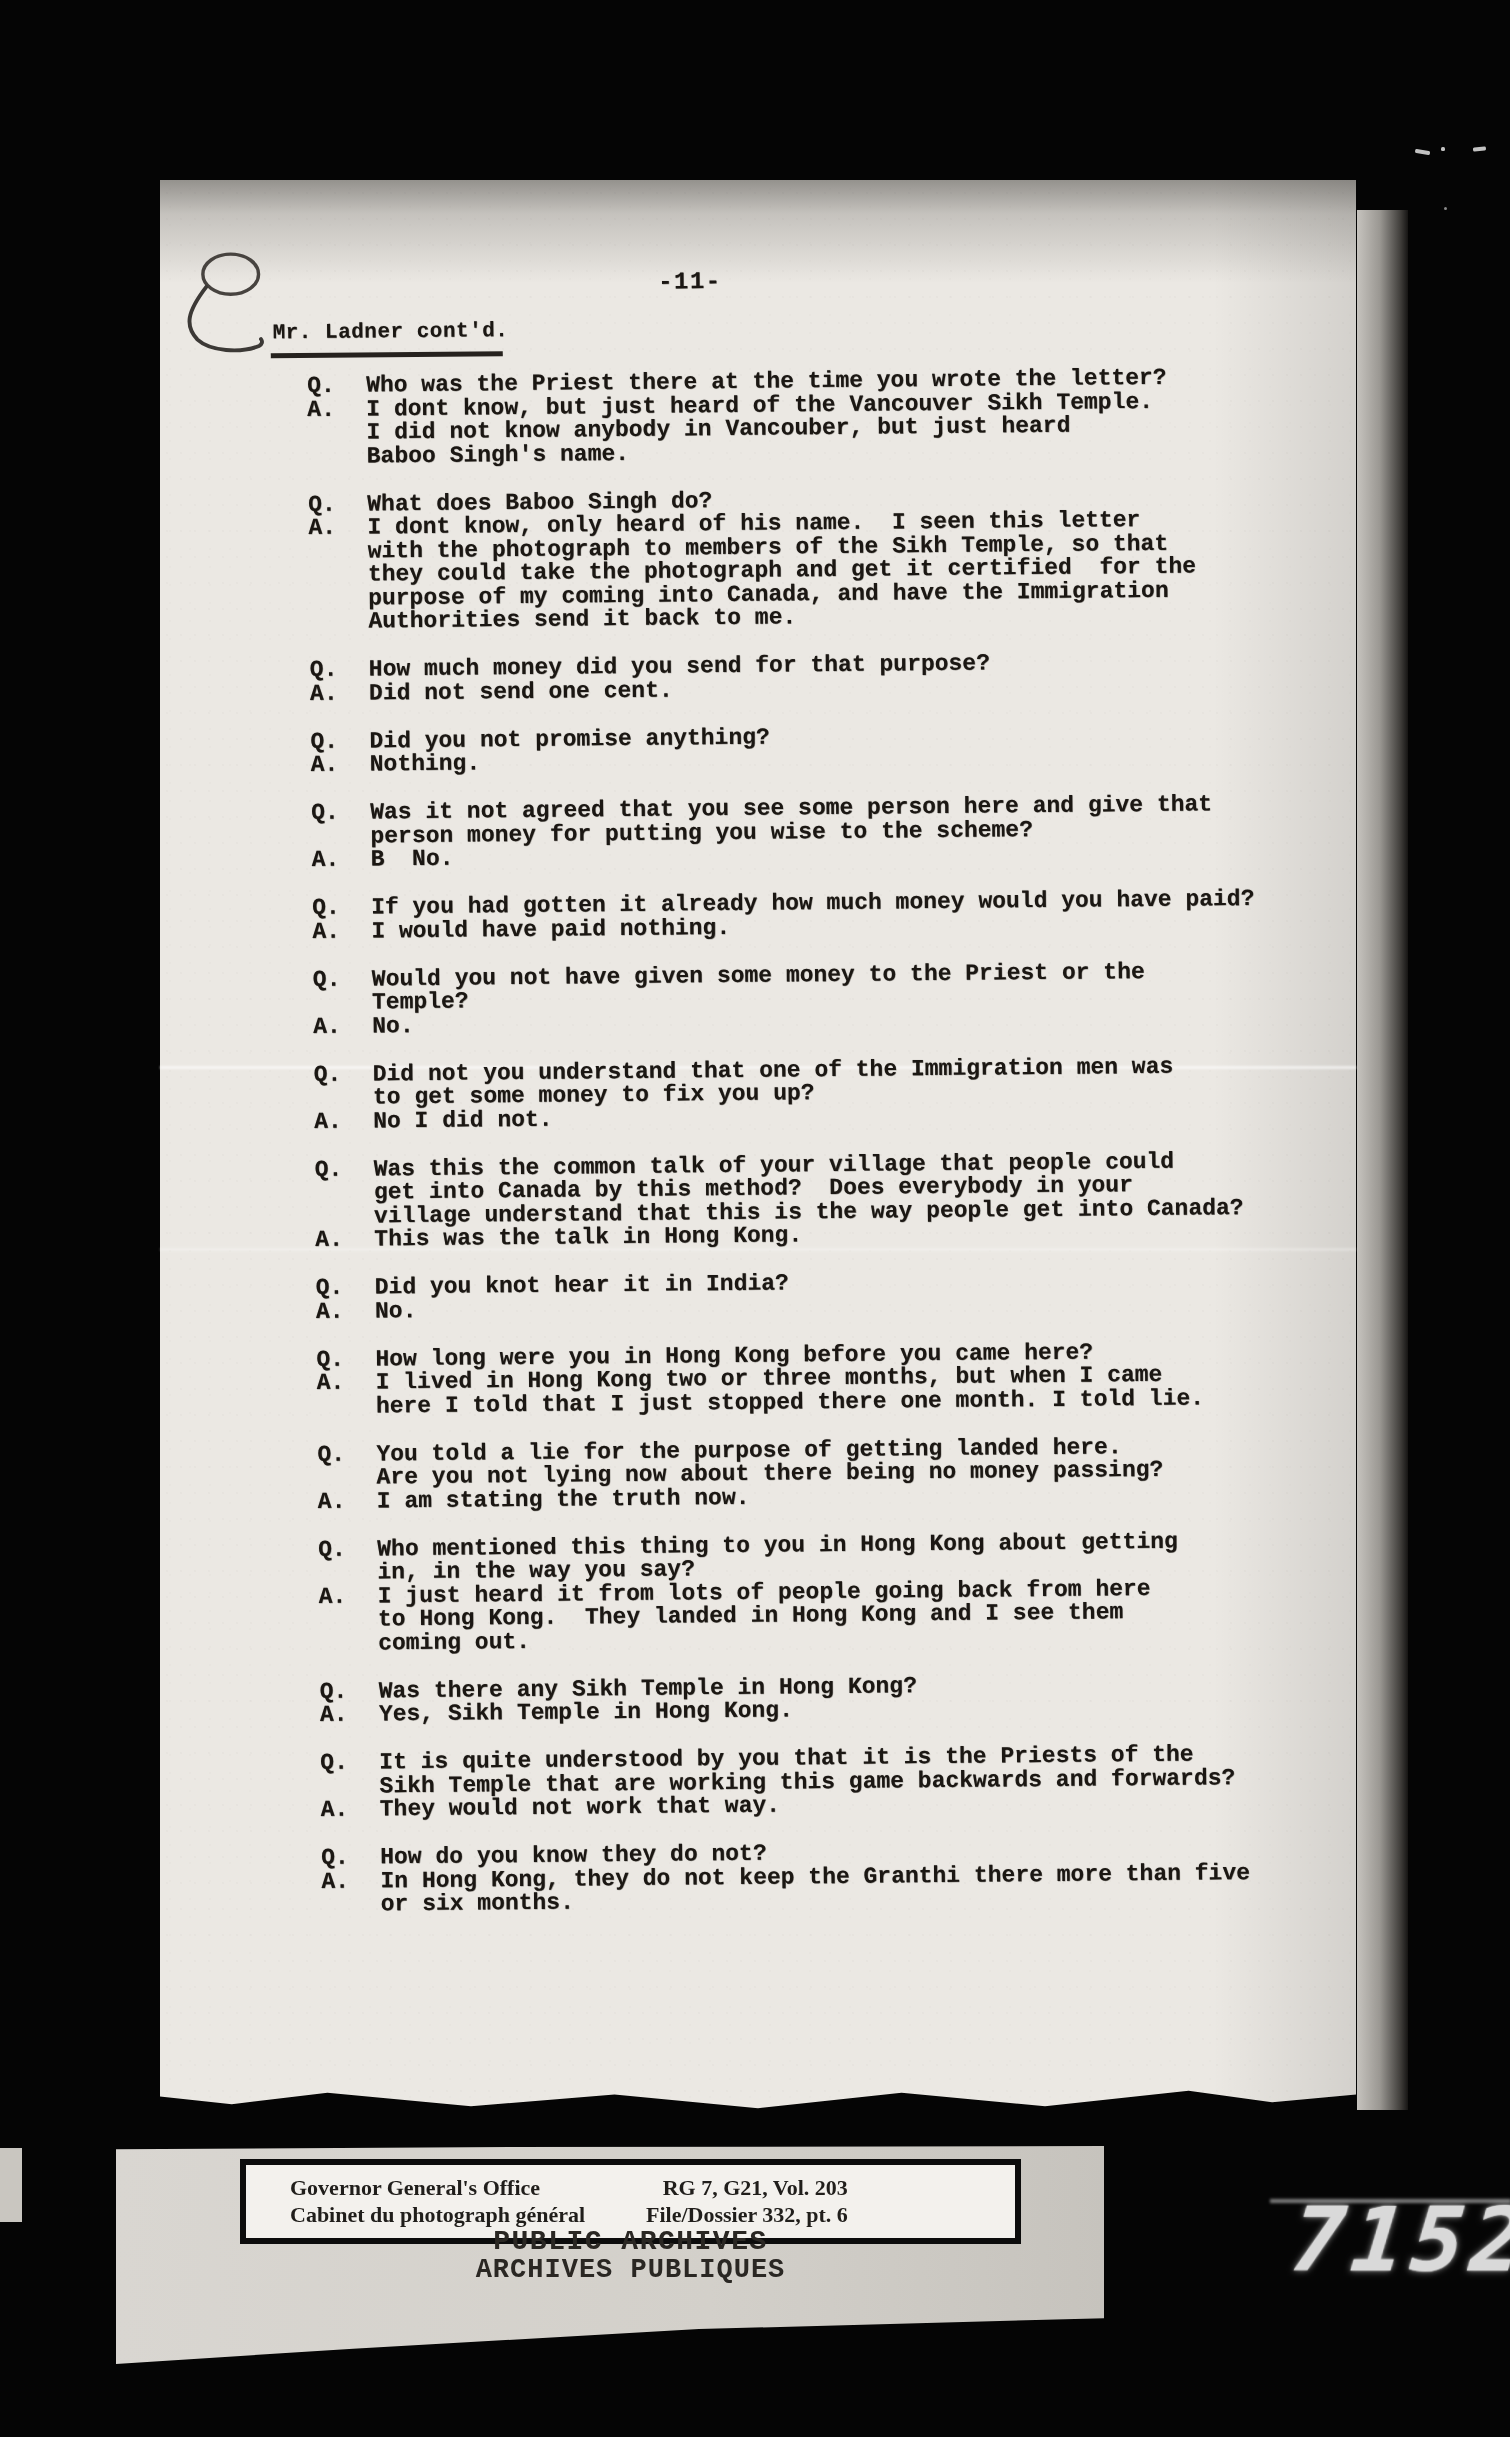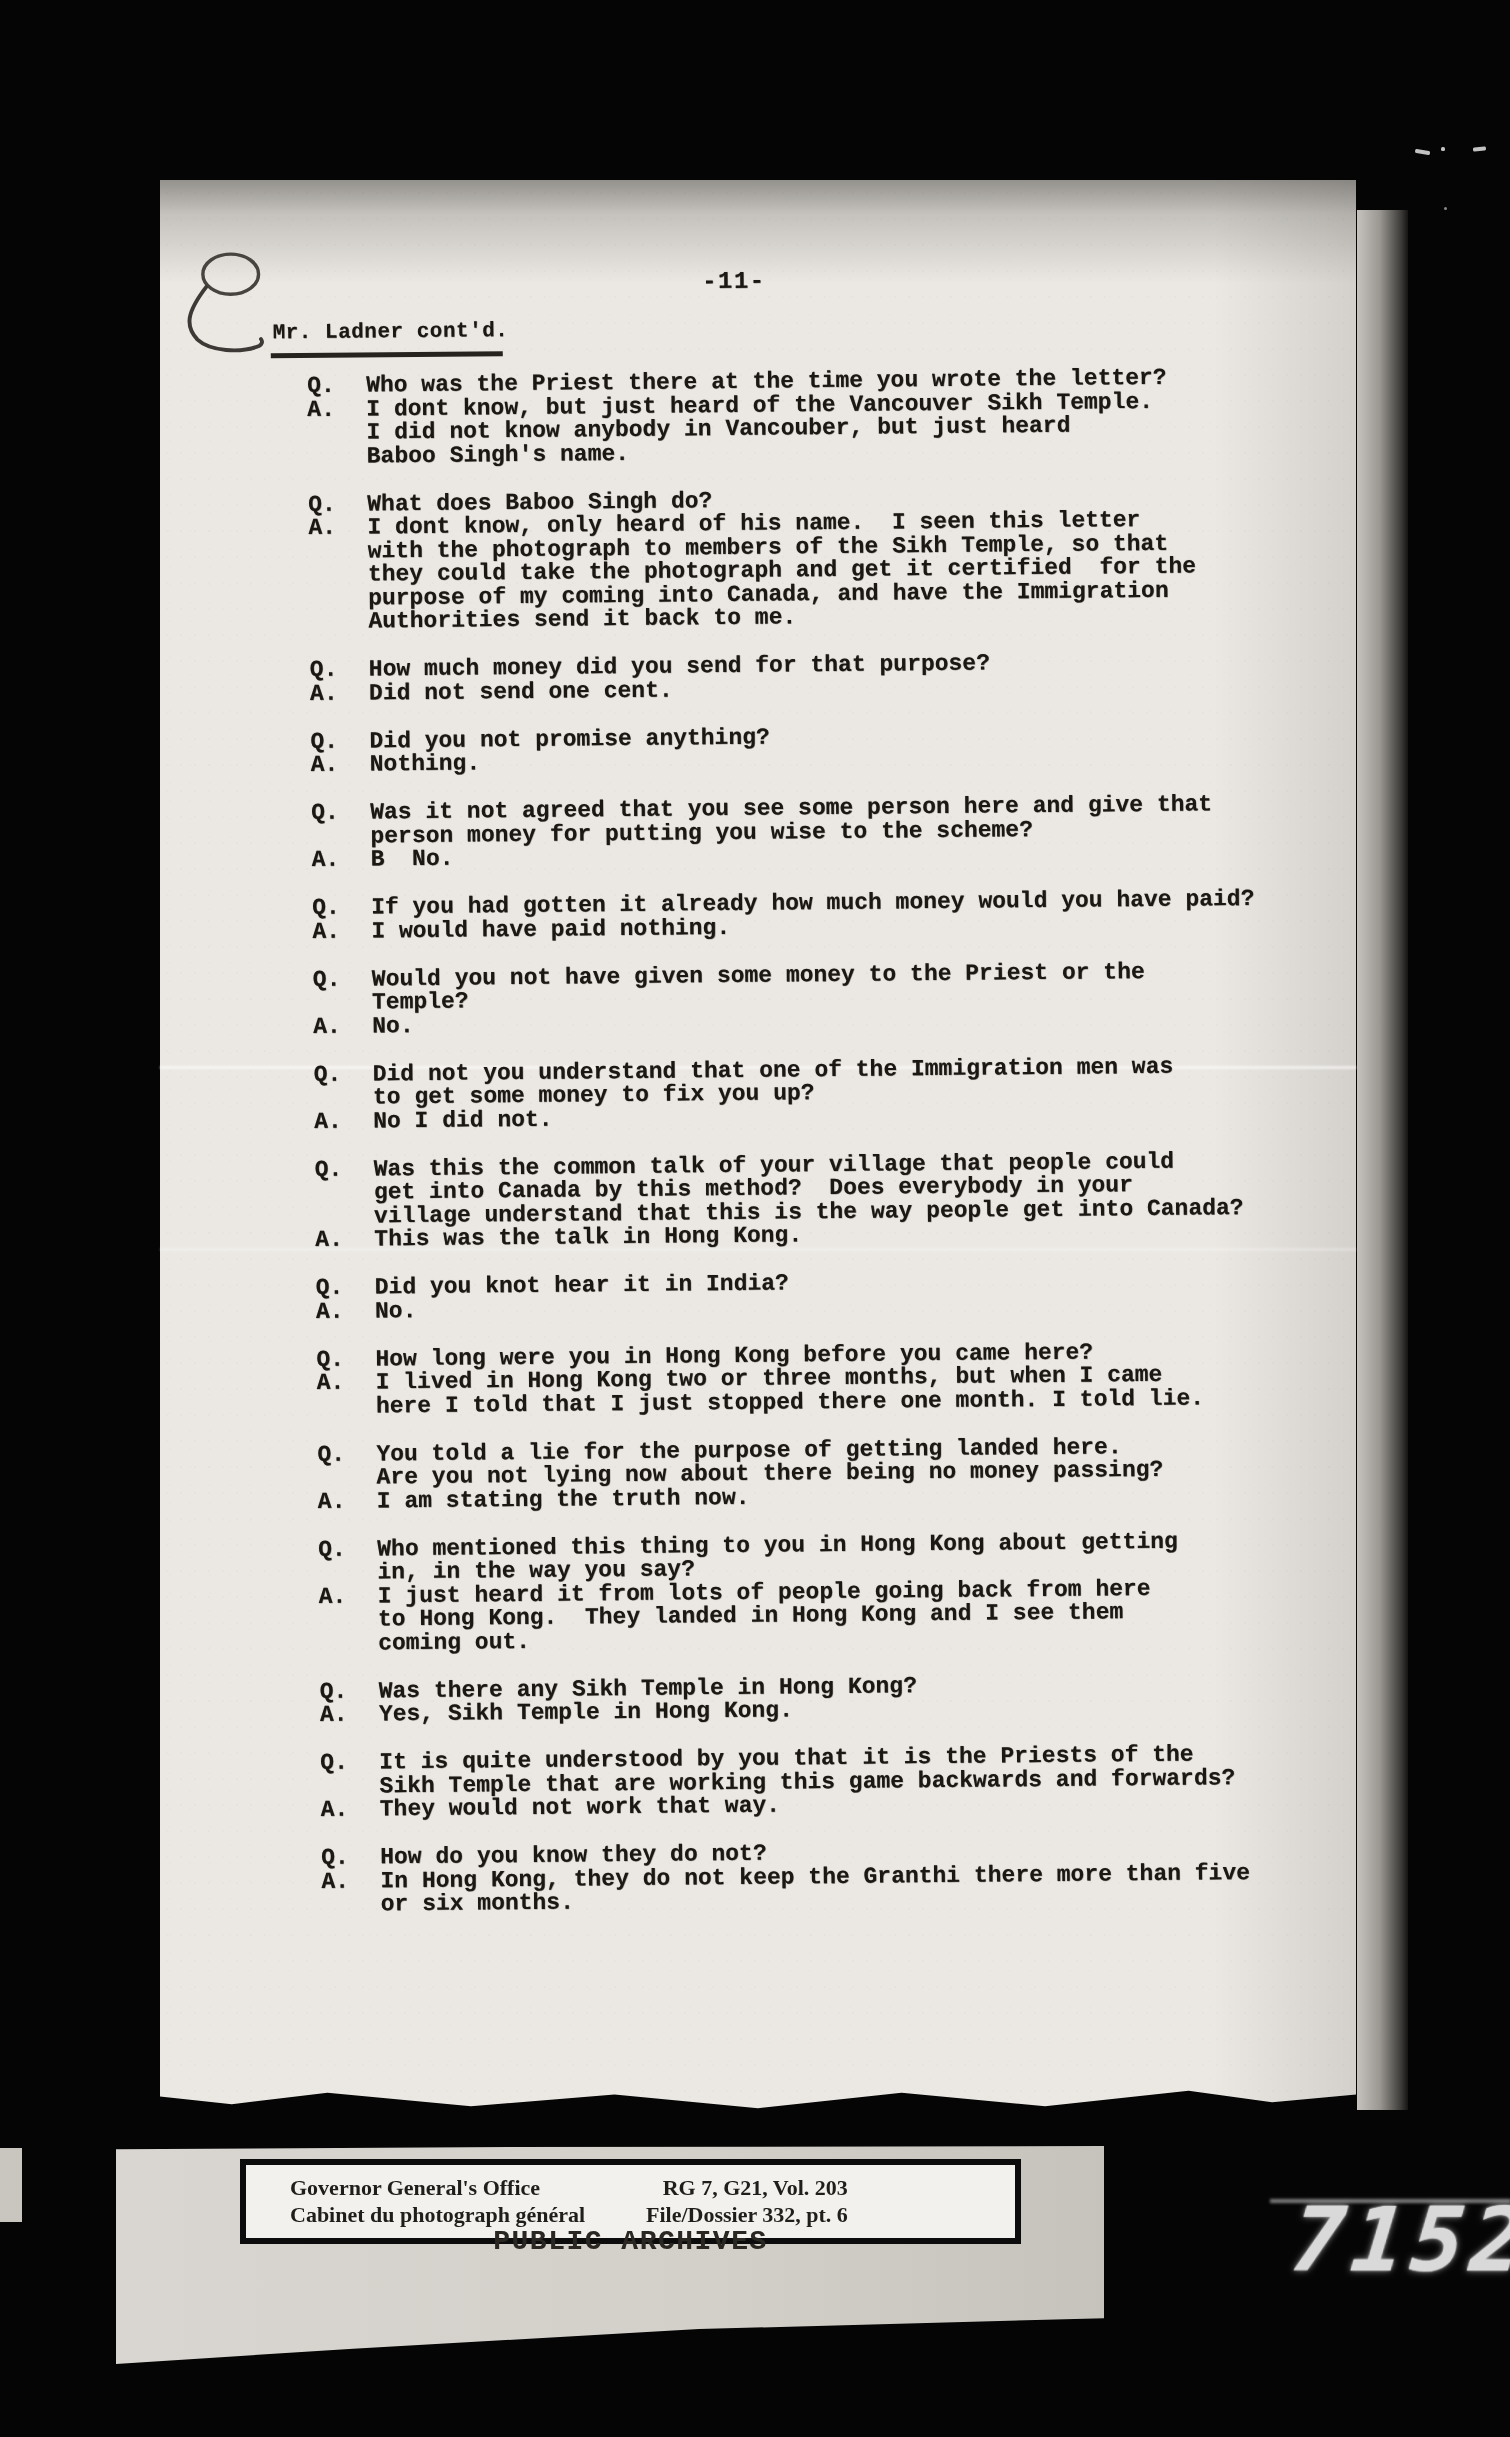--- a/index.html
+++ b/index.html
@@ -21,21 +21,21 @@
         background:linear-gradient(90deg,#c6c3be 0%,#9a9792 45%,#403e3b 85%,#161514 100%);}
   .fold-band{position:absolute;left:160px;width:1196px;height:3.4px;
         background:rgba(255,255,255,.6);filter:blur(1px);}
 
   
   #typed{position:absolute;left:0;top:0;width:1510px;height:2438px;
          transform:rotate(-0.55deg);transform-origin:308px 377px;
          font-family:"Liberation Mono","DejaVu Sans Mono",monospace;
          font-weight:bold;color:#1b1713;
          text-shadow:0.5px 0.5px 0 rgba(30,25,20,.35), 0 0 1px rgba(30,25,20,.3);}
-  #page-number{position:absolute;left:659px;top:272px;font-size:24px;letter-spacing:1.5px;margin-left:44px;}
+  #page-number{position:absolute;left:659px;top:272px;font-size:24px;letter-spacing:1.5px;}
   #doc-heading{position:absolute;left:273px;top:321px;font-size:21px;letter-spacing:0.5px;}
   #heading-rule{position:absolute;left:271px;top:353px;width:232px;height:4.9px;background:#26221e;}
   #qa-container{position:absolute;left:307px;top:375px;width:1037px;font-size:23px;line-height:23.5px;}
   .qa-block{margin-bottom:24.5px;}
   .qa-row{display:flex;align-items:flex-start;}
   .qa-label{flex:0 0 59px;white-space:pre;}
   .qa-lines{flex:1;}
   .qa-line{white-space:pre;}
 
   
@@ -337,20 +337,21 @@
       </div>
   </div>
 
   <div id="backing-card"></div>
   <div id="stamp-box">
     <div class="stamp-col" id="stamp-col-left"><div>Governor General's Office</div><div>Cabinet du photograph général</div></div>
     <div class="stamp-col" id="stamp-col-right"><div>RG 7, G21, Vol. 203</div><div>File/Dossier 332, pt. 6</div></div>
   </div>
   <div id="archive-stamp">
       <div class="archive-line-0">PUBLIC ARCHIVES</div>
+      <div class="archive-line-1">ARCHIVES PUBLIQUES</div>
     </div>
 
   <div id="counter-streak"></div>
   <div id="frame-counter">7152</div>
 
   <div id="film-sliver"></div>
   <div class="dust" id="dust-1"></div>
   <div class="dust" id="dust-2"></div>
   <div class="dust" id="dust-3"></div>
   <div class="dust" id="dust-4"></div>

